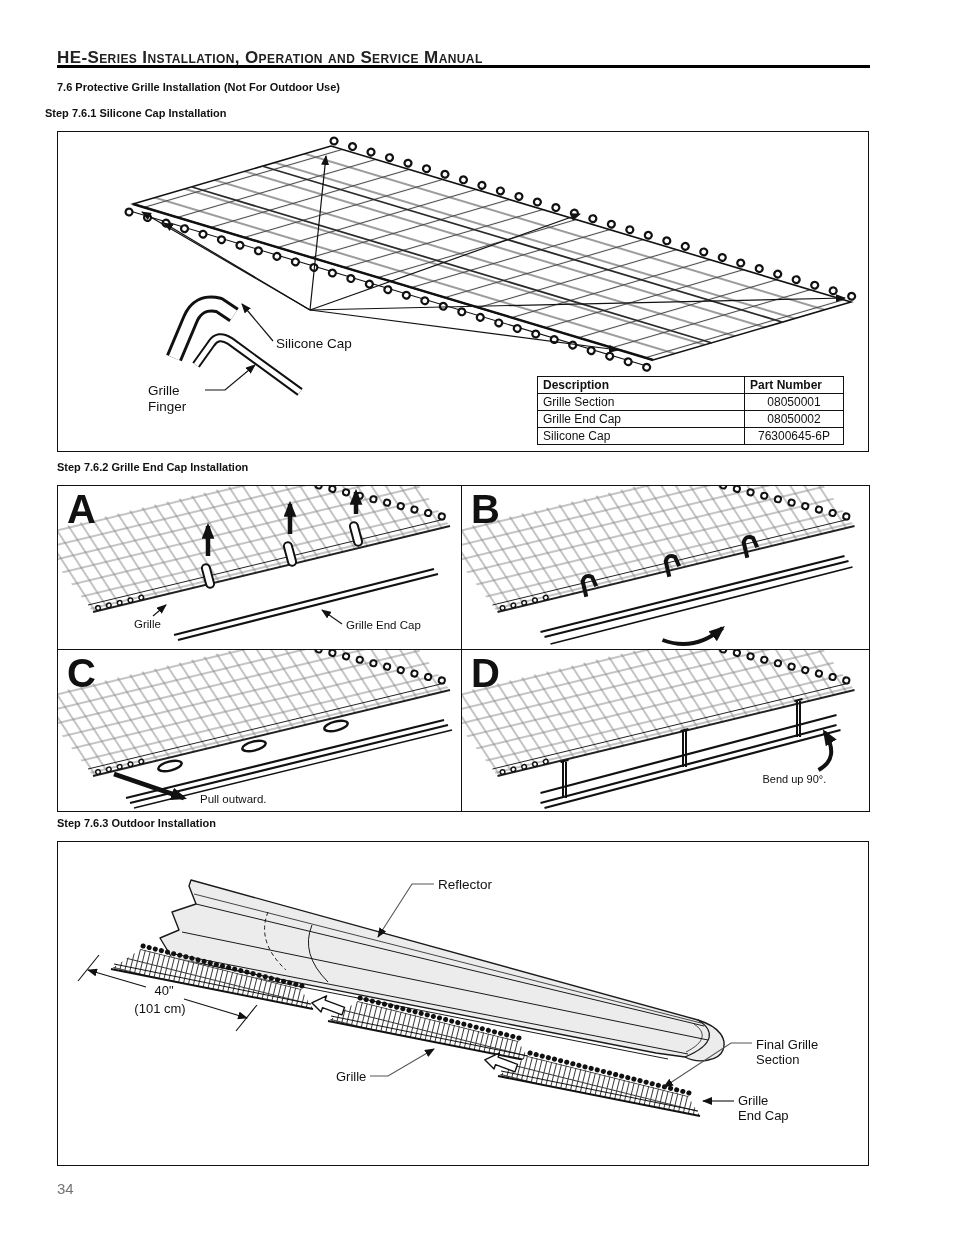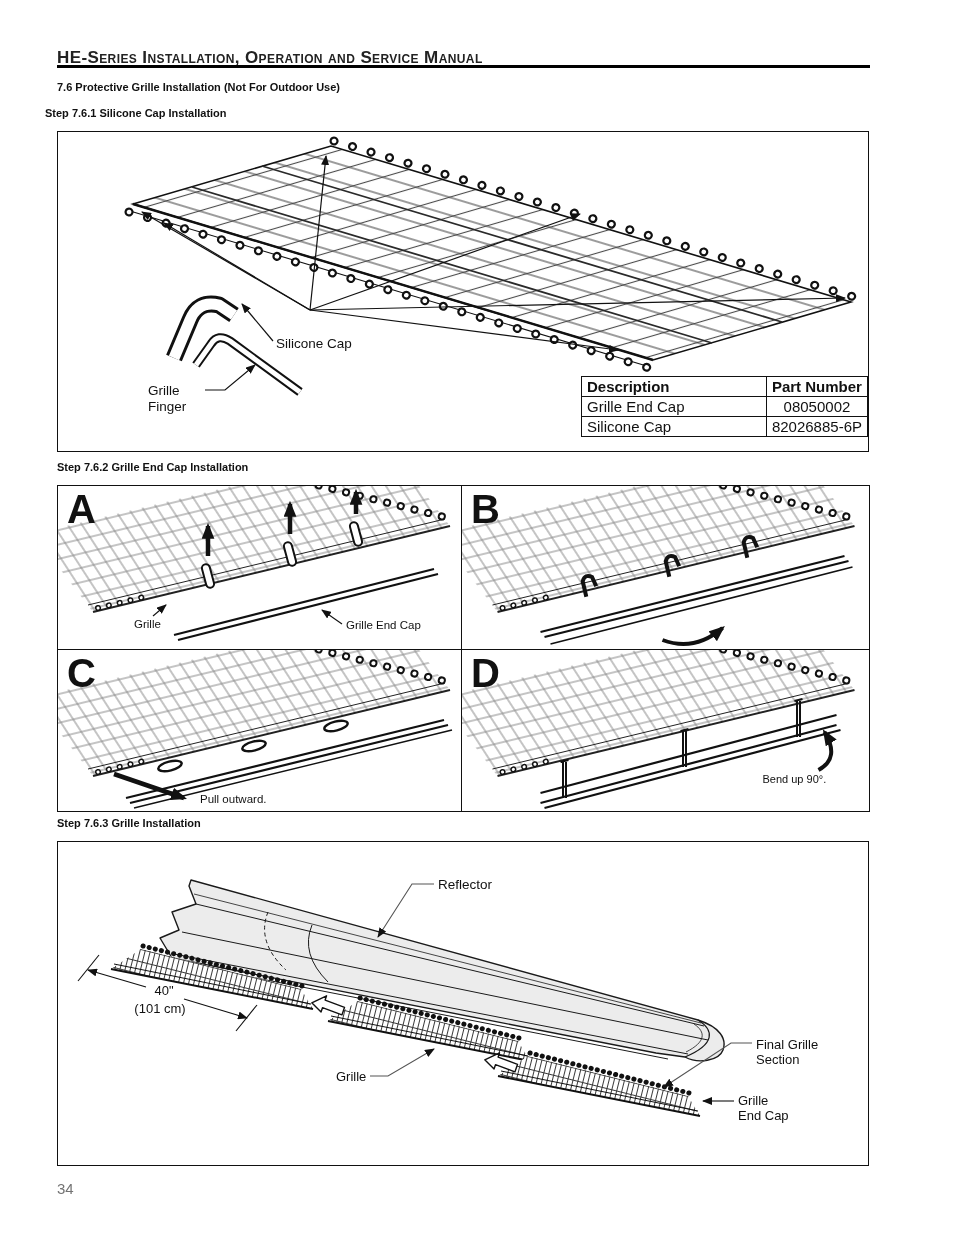--- a/index.html
+++ b/index.html
@@ -14,21 +14,21 @@
              border:1.6px solid #111;box-sizing:border-box;}
   .cell{position:relative;overflow:hidden;background:#fff;}
   .cell.bb{border-bottom:1.6px solid #111;}
   .cell.br{border-right:1.6px solid #111;}
   .cell svg{position:absolute;left:0;top:0;}
   .letter{position:absolute;top:2px;left:9px;font-size:40px;font-weight:bold;line-height:1.05;z-index:3;}
   svg text{font-family:"Liberation Sans",sans-serif;fill:#111;}
   .t-fig1{font-size:13.5px;}
   .t-panel{font-size:11.5px;}
   .t-fig3{font-size:13px;}
-  table.parts{position:absolute;border-collapse:collapse;font-size:15px;background:#fff;z-index:4;margin-left:44px;}
+  table.parts{position:absolute;border-collapse:collapse;font-size:12px;background:#fff;z-index:4;}
   table.parts th, table.parts td{border:1.5px solid #111;height:14px;padding:1px 5px;white-space:nowrap;}
   table.parts th{text-align:left;font-weight:bold;}
   table.parts td.pn{text-align:center;width:88px;}
   table.parts td.desc, table.parts th.desc{width:196px;}
   .pageno{font-size:15px;color:#737373;}
 </style>
 </head>
 <body>
 
 <svg width="0" height="0" style="position:absolute" aria-hidden="true">
@@ -136,26 +136,30 @@
       <text class="t-fig1" x="90" y="279">Finger</text>
     </svg>
     
     <table class="parts" style="left:479px;top:244px;">
       <tbody>
           <tr>
         <th class="desc">Description</th>
         <th>Part Number</th>
       </tr>
       <tr>
+        <td class="desc">Grille Section</td>
+        <td class="pn">08050001</td>
+      </tr>
+      <tr>
         <td class="desc">Grille End Cap</td>
         <td class="pn">08050002</td>
       </tr>
       <tr>
         <td class="desc">Silicone Cap</td>
-        <td class="pn">82026885-6P</td>
+        <td class="pn">76300645-6P</td>
       </tr>
     </tbody>
       </table>
   </div>
 
   <div class="abs h2" style="left:57px;top:461px;">Step 7.6.2 Grille End Cap Installation</div>
 
   <div class="abs panelgrid" style="left:57px;top:485px;width:813px;height:327px;">
 
     <div class="cell bb br">
@@ -225,21 +229,21 @@
           <path d="M 100.5 148 L 100.5 112 M 103.5 148 L 103.5 112 M 98 112 L 106 110"></path>
           <path d="M 220.5 117 L 220.5 81 M 223.5 117 L 223.5 81 M 218 81 L 226 79"></path>
           <path d="M 334.5 87 L 334.5 51 M 337.5 87 L 337.5 51 M 332 51 L 340 49"></path>
         </g>
         <path d="M 356 120 Q 378 108 362 82" stroke="#111" stroke-width="4" fill="none" marker-end="url(#ah-b)"></path>
         <text class="t-panel" x="300" y="133" style="font-size:11px">Bend up 90°.</text>
       </svg>
     </div>
   </div>
 
-  <div class="abs h2" style="left:57px;top:817px;">Step 7.6.3 Grille Installation</div>
+  <div class="abs h2" style="left:57px;top:817px;">Step 7.6.3 Outdoor Installation</div>
 
   <div class="abs figbox" style="left:57px;top:841px;width:810px;height:323px;">
     <svg width="810" height="323" viewBox="0 0 810 323">
 
       <g>
         <path d="M 133 38 L 640 178 C 662 185 669 197 665 208 C 661 219 640 222 627 215 L 598 211 L 114 116 L 102 96 L 121 88 L 114 70 L 138 62 L 131 44 Z" fill="#ececec" stroke="#1a1a1a" stroke-width="1.4" stroke-linejoin="round"></path>
         <path d="M 136 52 L 643 181" stroke="#1a1a1a" stroke-width="0.8" fill="none"></path>
         <path d="M 124 90 L 650 198" stroke="#1a1a1a" stroke-width="1" fill="none"></path>
         <path d="M 138 62 L 646 184" stroke="#1a1a1a" stroke-width="1" fill="none"></path>
         <path d="M 116 112 L 630 212" stroke="#1a1a1a" stroke-width="1" fill="none"></path>

